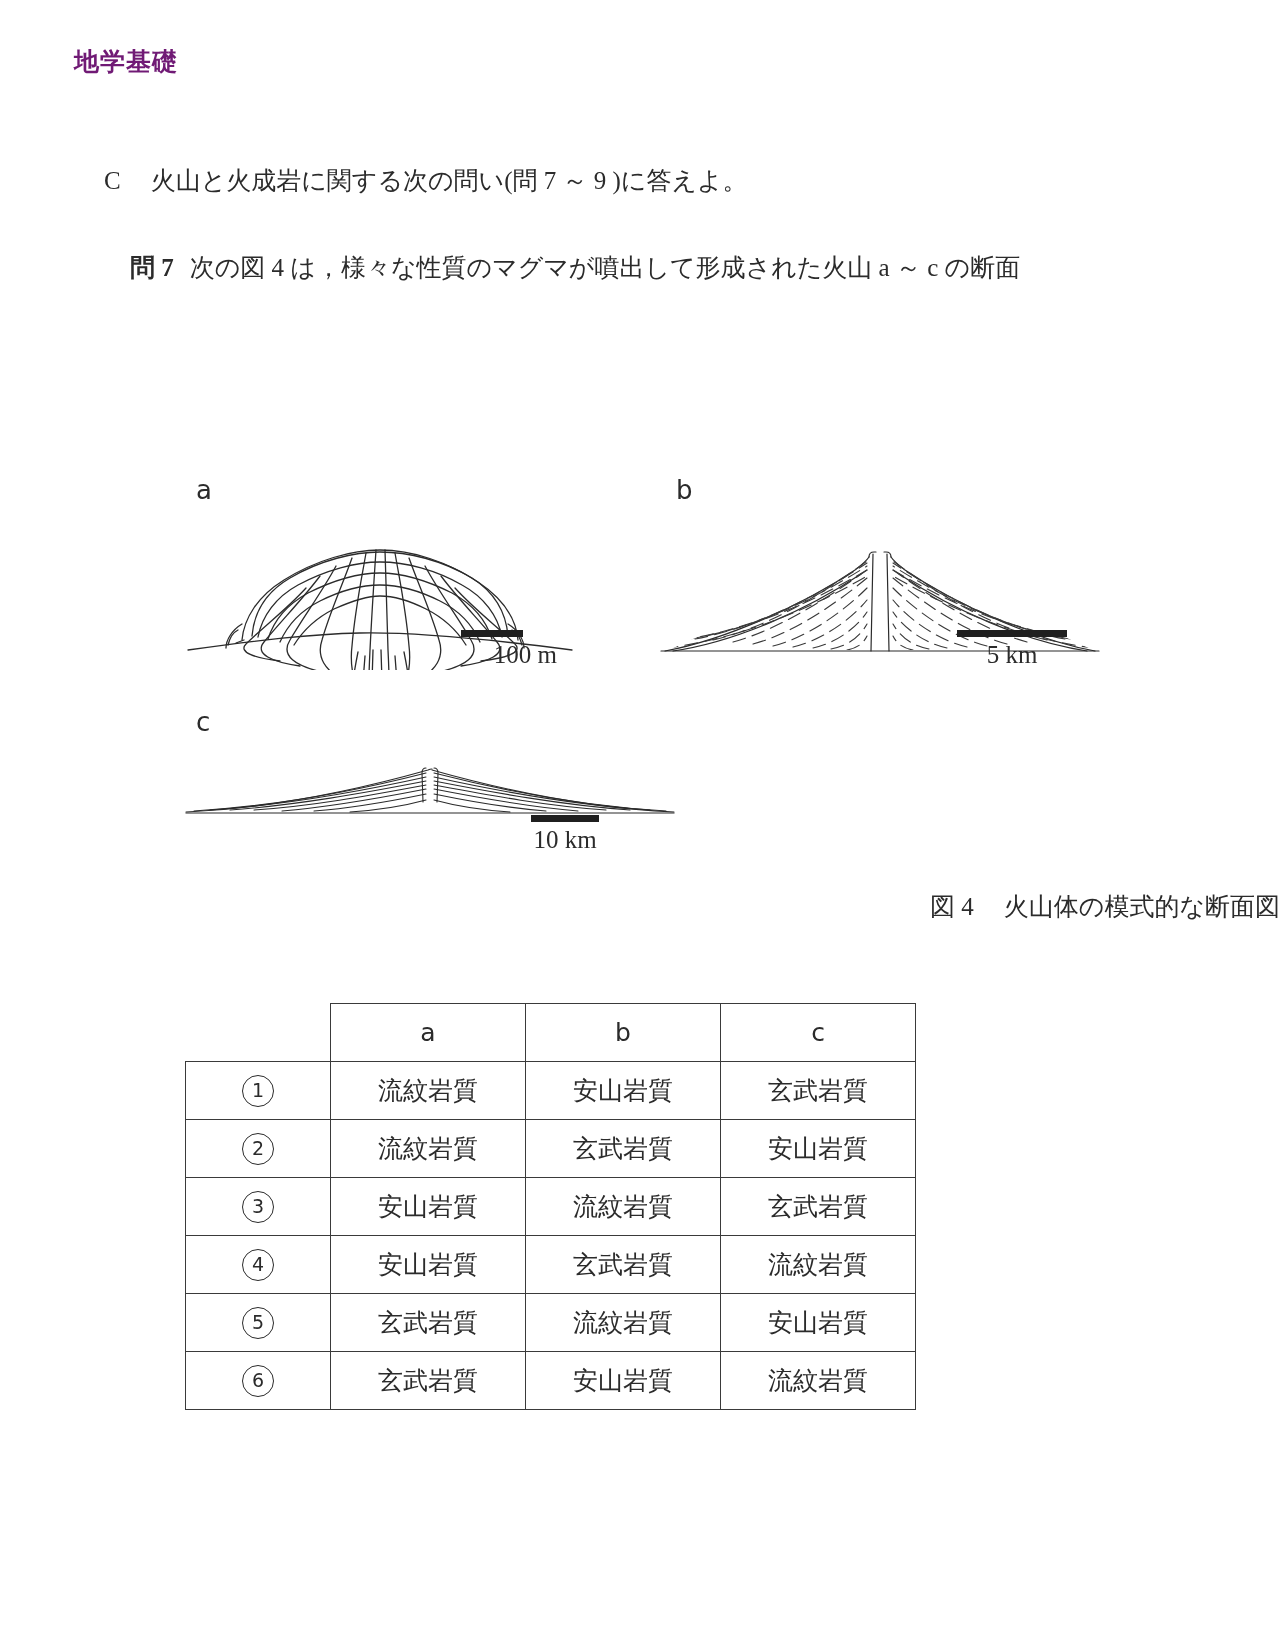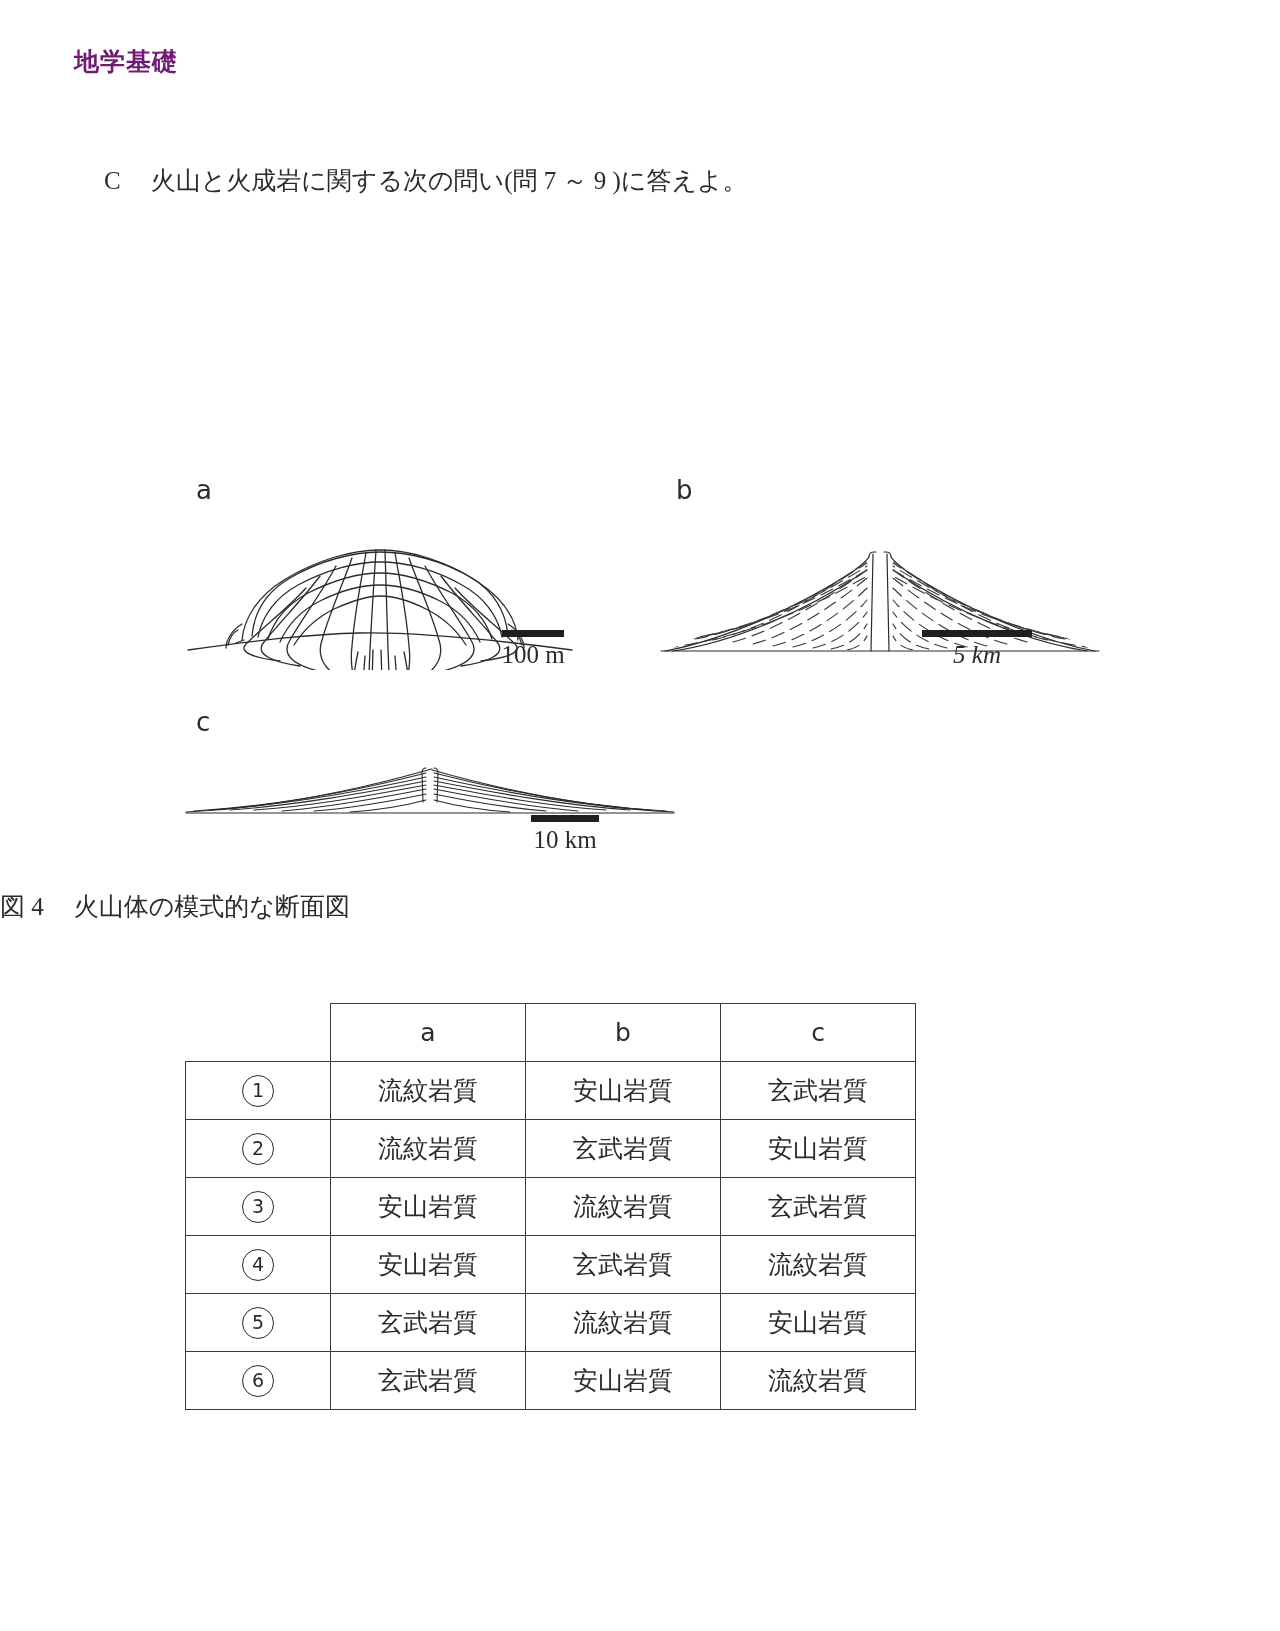--- a/index.html
+++ b/index.html
@@ -123,33 +123,33 @@
     background: #1f1f1f;
     margin: 0 auto;
   }
   .scale-text {
     font-family: "Liberation Serif", serif;
     font-size: 25px;
     margin-top: 4px;
     color: #2b2b2b;
     white-space: nowrap;
   }
-  .scale-a { left: 468px; top: 175px; width: 130px; }
+  .scale-a { left: 427px; top: 175px; width: 130px; text-align: right; }
   .scale-a .scale-bar { width: 62px; }
-  .scale-b { left: 907px; top: 175px; width: 140px; font-style: italic; }
+  .scale-b { left: 942px; top: 175px; width: 140px; }
   .scale-b .scale-bar { width: 110px; }
   .scale-c { left: 490px; top: 360px; width: 150px; }
   .scale-c .scale-bar { width: 68px; }
 
   .figure-caption {
     position: absolute;
     left: 0;
     top: 890px;
     width: 1280px;
-    text-align: left;
+    text-align: right;
     font-size: 25px;
     color: #2b2b2b;
   }
   .figure-caption .cap-num { margin-right: 30px; }
 
   
   .table-wrap {
     position: absolute;
     left: 185px;
     top: 1003px;
@@ -196,20 +196,23 @@
 
 <div class="page">
 
   <div class="subject-title">地学基礎</div>
 
   <div class="section-c">
     <span class="sec-letter">C</span><span>火山と火成岩に関する次の問い(問 7 ～ 9 )に答えよ。</span>
   </div>
 
   <div class="question">
+    <div class="q-line">
+      <span class="q-label">問 7</span><span>次の図 4 は，様々な性質のマグマが噴出して形成された火山 a ～ c の断面</span>
+    </div>
   </div>
 
   <div class="figure-area">
 
     <div class="panel-label panel-a-label">a</div>
     <div class="panel-label panel-b-label">b</div>
     <div class="panel-label panel-c-label">c</div>
 
     <svg class="svg-panel panel-a" width="400" height="170" viewBox="0 0 400 170">
       <g fill="none" stroke="#2b2b2b" stroke-width="1.3" stroke-linecap="round">

